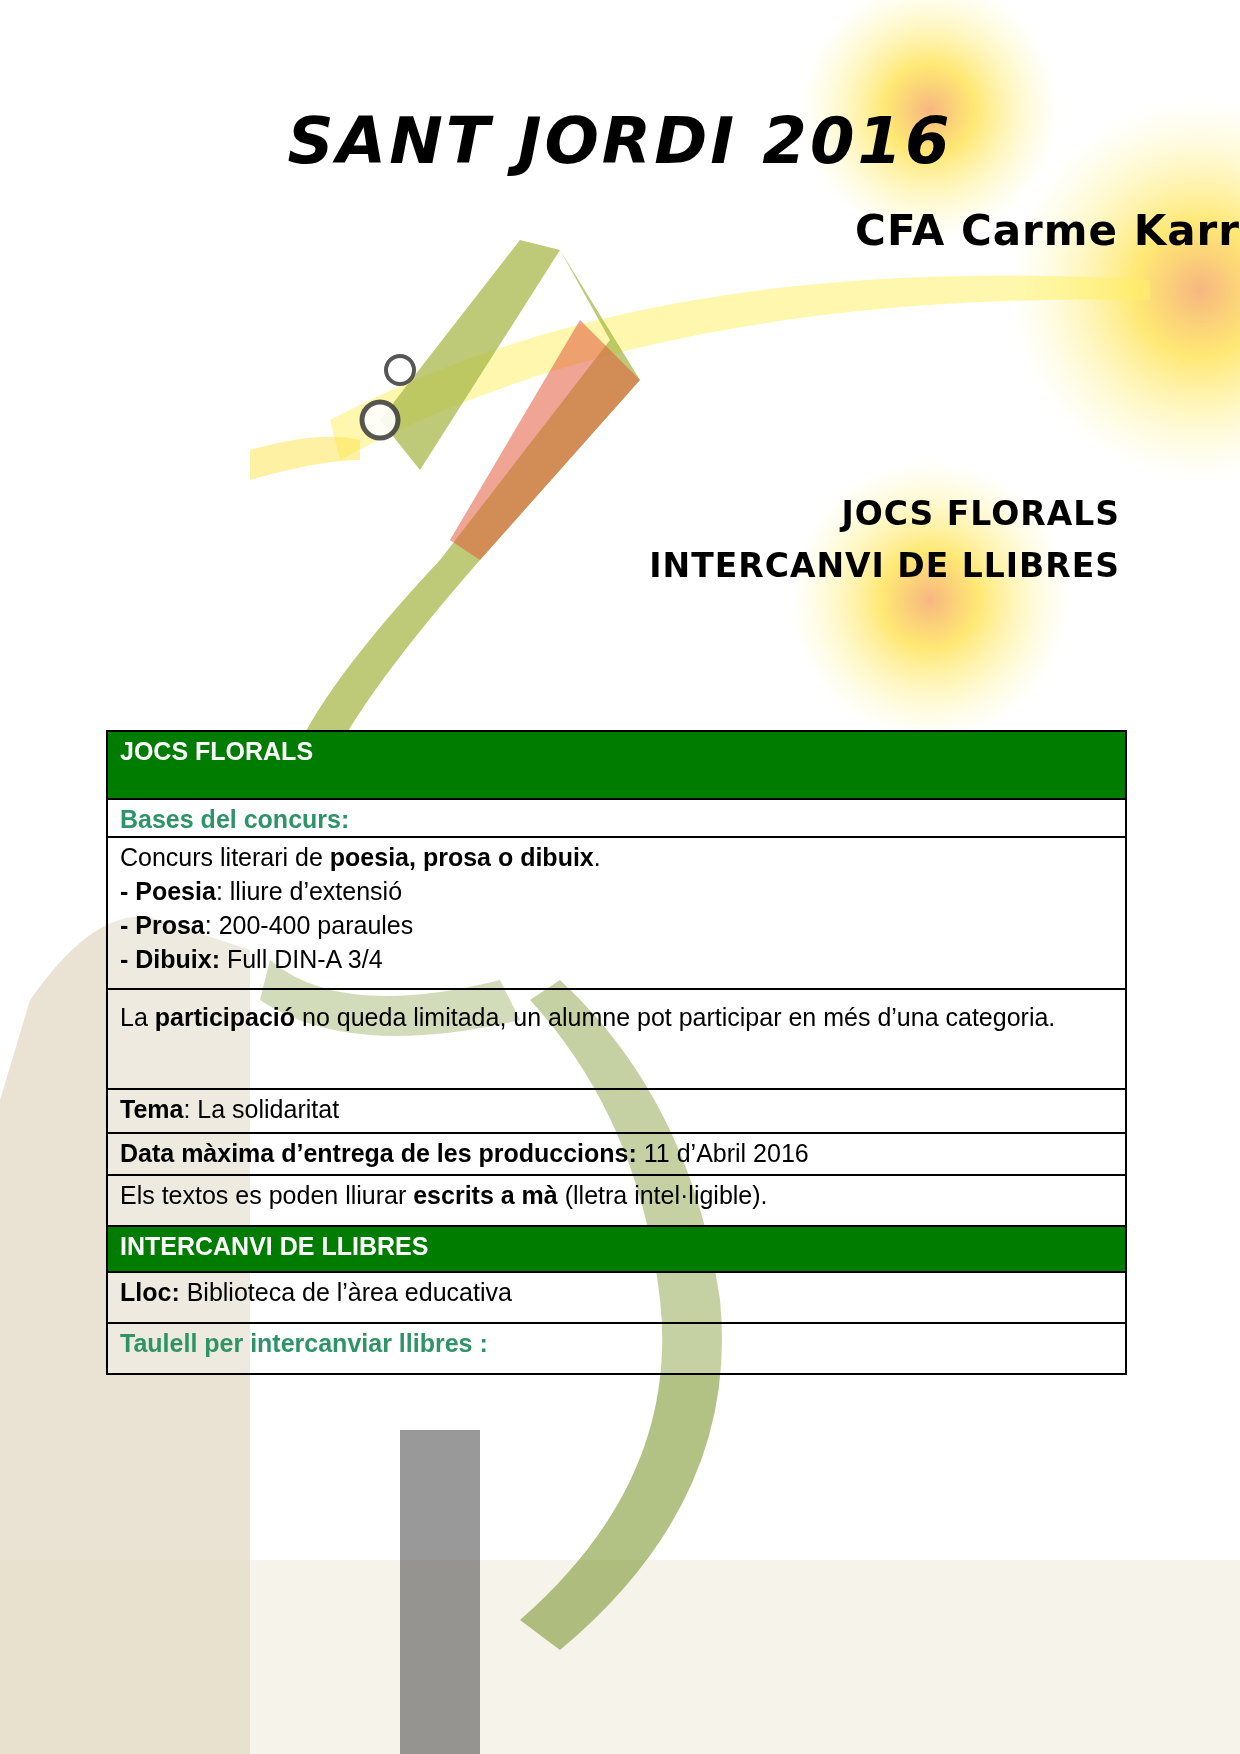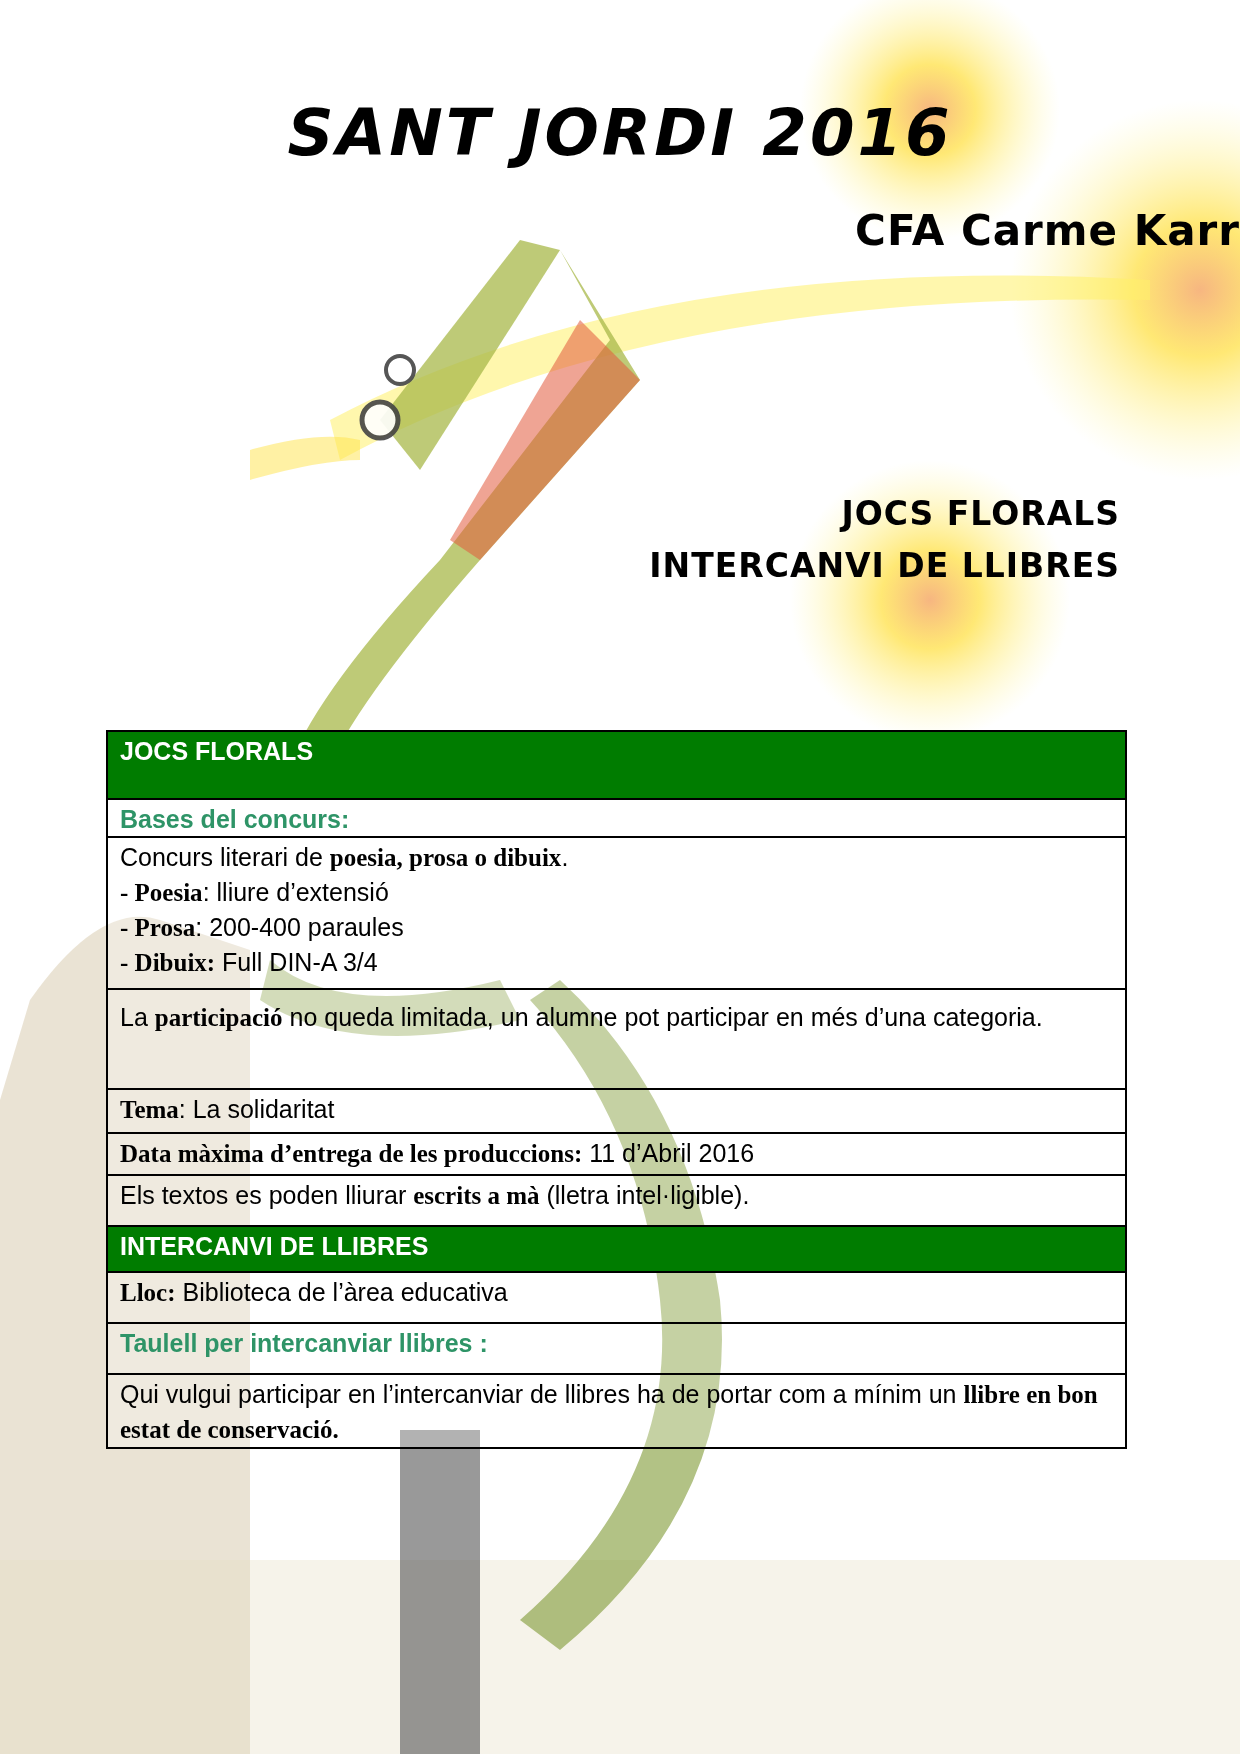--- a/index.html
+++ b/index.html
@@ -1,26 +1,26 @@
 <!DOCTYPE html>
 <html><head>
 <meta charset="utf-8">
 <style>
   html, body { margin: 0; padding: 0; }
   body { width: 1240px; height: 1754px; position: relative; background: #ffffff; overflow: hidden; font-family: "Liberation Sans", sans-serif; }
   .bg { position: absolute; inset: 0; z-index: 0; }
   .title { position: absolute; left: 0; width: 1240px; text-align: center; color: #000; font-family: "DejaVu Sans", sans-serif; z-index: 2; }
-  .title-main { top: 96px; font-size: 64px; font-style: italic; font-weight: bold; letter-spacing: 3px; }
+  .title-main { top: 104px; font-size: 64px; font-style: italic; font-weight: bold; letter-spacing: 3px; }
   .title-sub { top: 206px; font-size: 42px; font-weight: bold; letter-spacing: 1px; text-align: right; }
   .right-heads { position: absolute; right: 120px; top: 488px; text-align: right; z-index: 2; font-family: "DejaVu Sans", sans-serif; font-weight: bold; font-size: 33px; line-height: 52px; letter-spacing: 1px; }
   table.info { position: absolute; left: 106px; top: 730px; width: 1021px; border-collapse: collapse; z-index: 2; font-size: 25px; color: #000; }
   table.info td { border: 2px solid #000; padding: 2px 8px 0 12px; vertical-align: top; line-height: 34px; background: rgba(255,255,255,0.25); }
   td.section { background: #007c00 !important; color: #fff; font-weight: bold; font-size: 25px; }
   td.sub { color: #2e9467; font-weight: bold; }
-  b { font-weight: bold; font-family: Liberation Serif, serif; }
+  b { font-weight: bold; }
 </style>
 </head>
 <body>
 
 <svg class="bg" width="1240" height="1754" viewBox="0 0 1240 1754">
   <defs>
     <radialGradient id="sun" cx="50%" cy="50%" r="50%">
       <stop offset="0%" stop-color="#f6b27a" stop-opacity="0.95"></stop>
       <stop offset="35%" stop-color="#ffe45c" stop-opacity="0.85"></stop>
       <stop offset="100%" stop-color="#fff8a8" stop-opacity="0"></stop>
@@ -95,19 +95,14 @@
     <td class="section">INTERCANVI DE LLIBRES</td>
   </tr>
   <tr style="height:51px">
     <td>
       <b>Lloc:</b><span> Biblioteca de l’àrea educativa</span>
     </td>
   </tr>
   <tr style="height:51px">
     <td class="sub">Taulell per intercanviar llibres :</td>
   </tr>
-  <tr style="height:68px">
-    <td>
-      <span>Qui vulgui participar en  l’intercanviar de llibres ha de portar com a mínim un </span><b>llibre en bon estat de conservació.</b>
-    </td>
-  </tr>
 </tbody>
   </table>
 
 </body></html>

